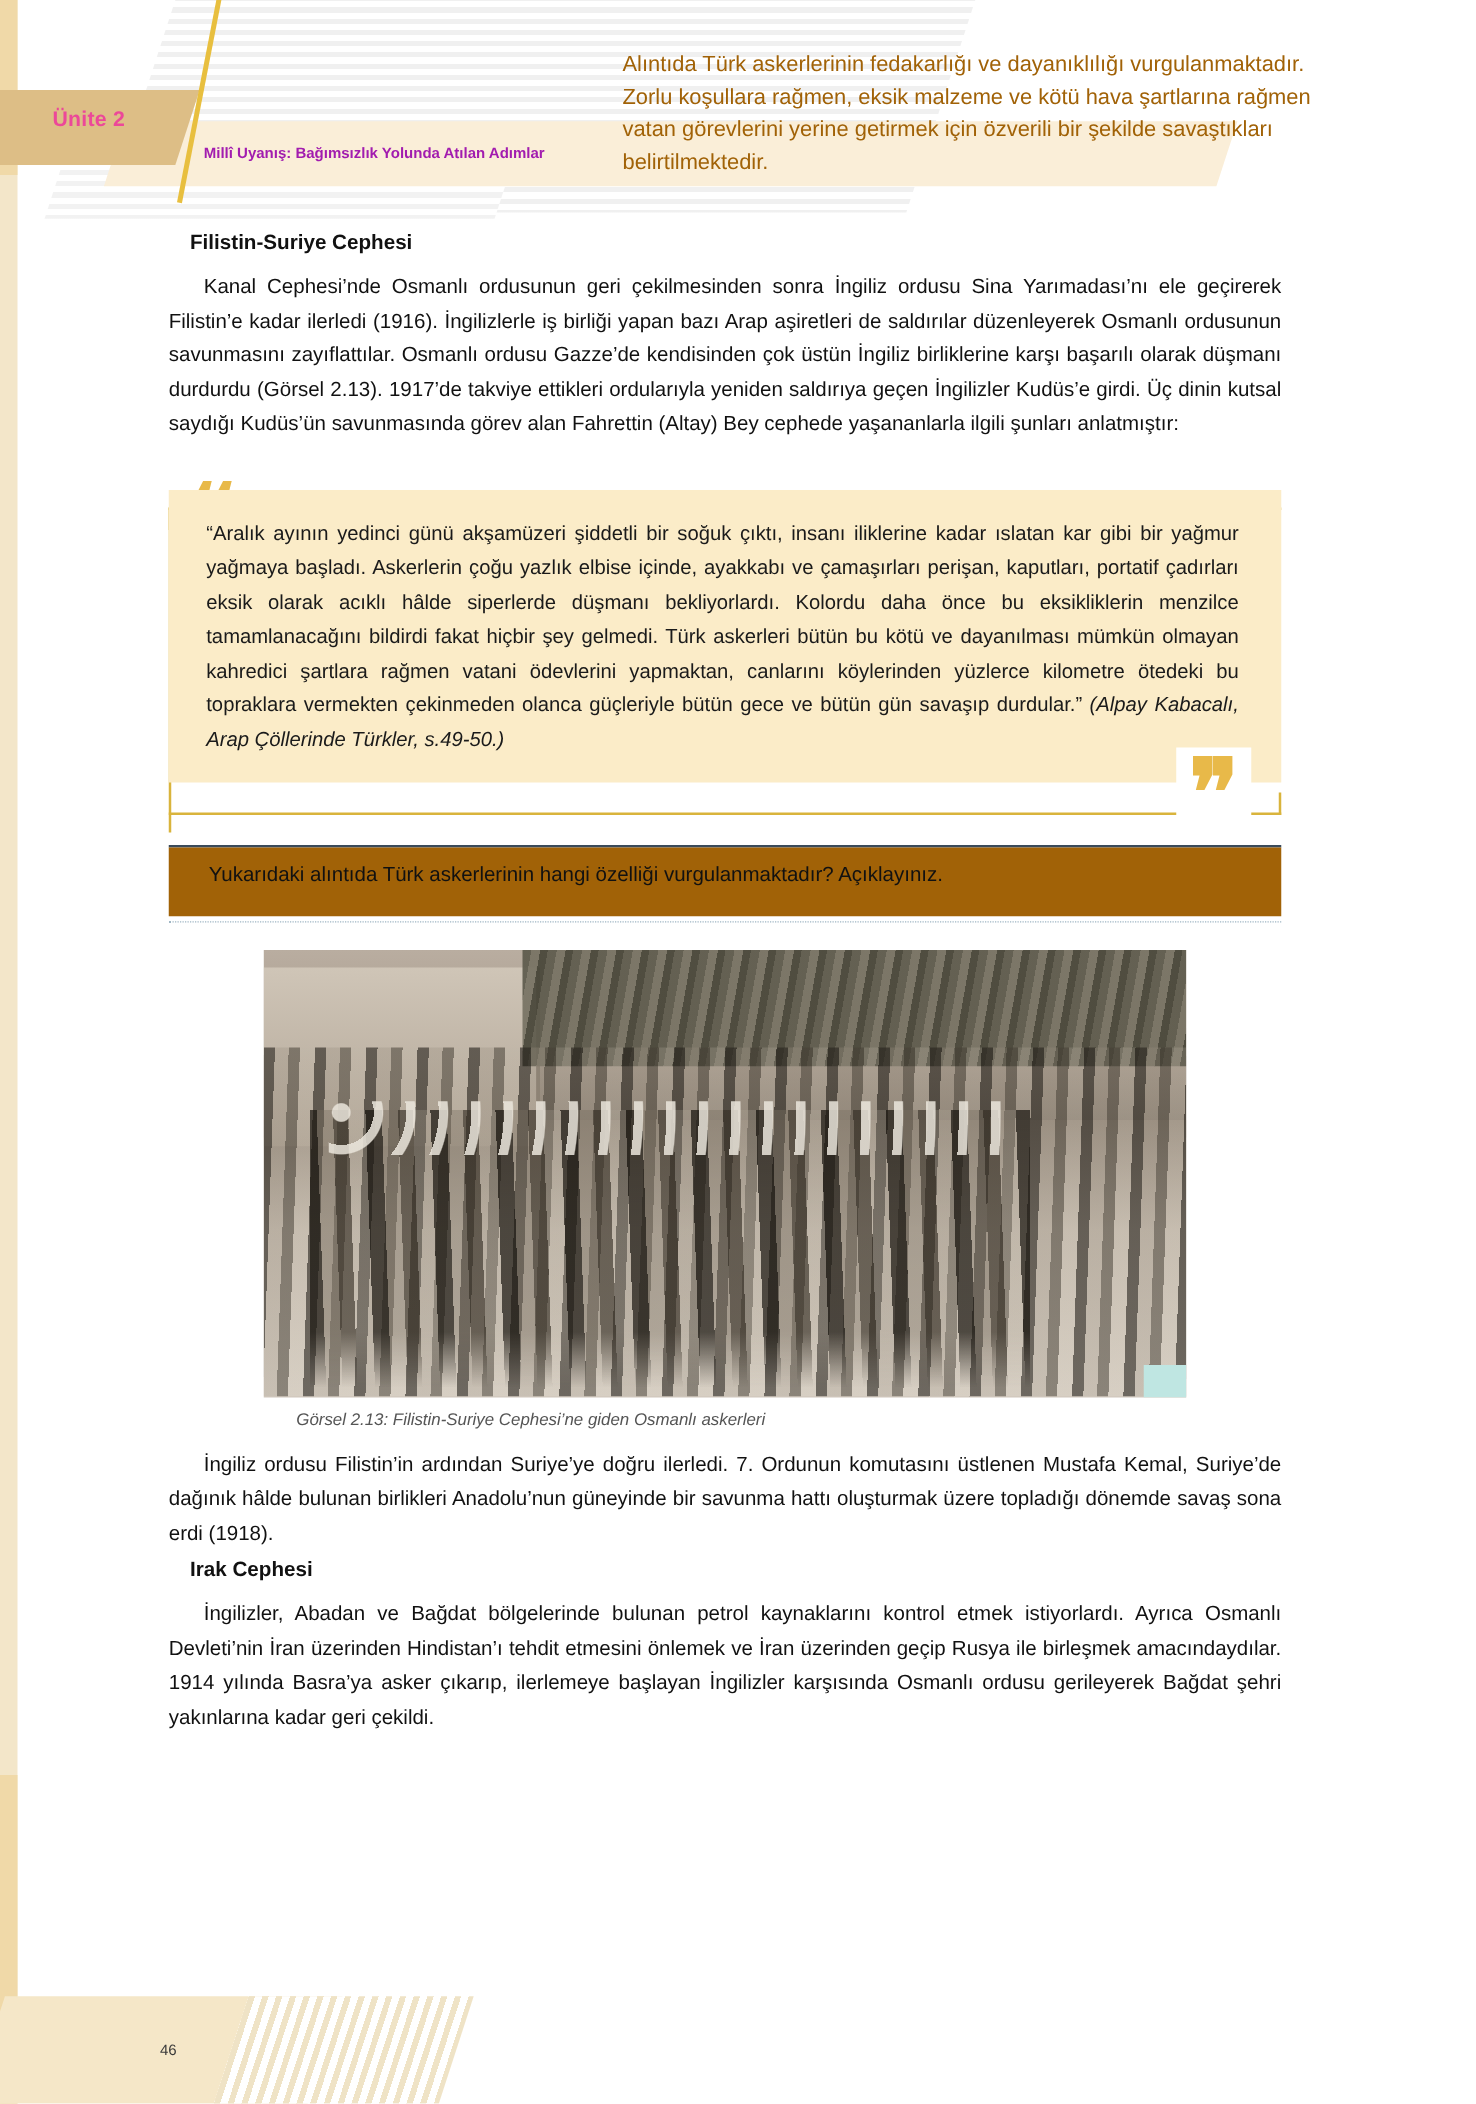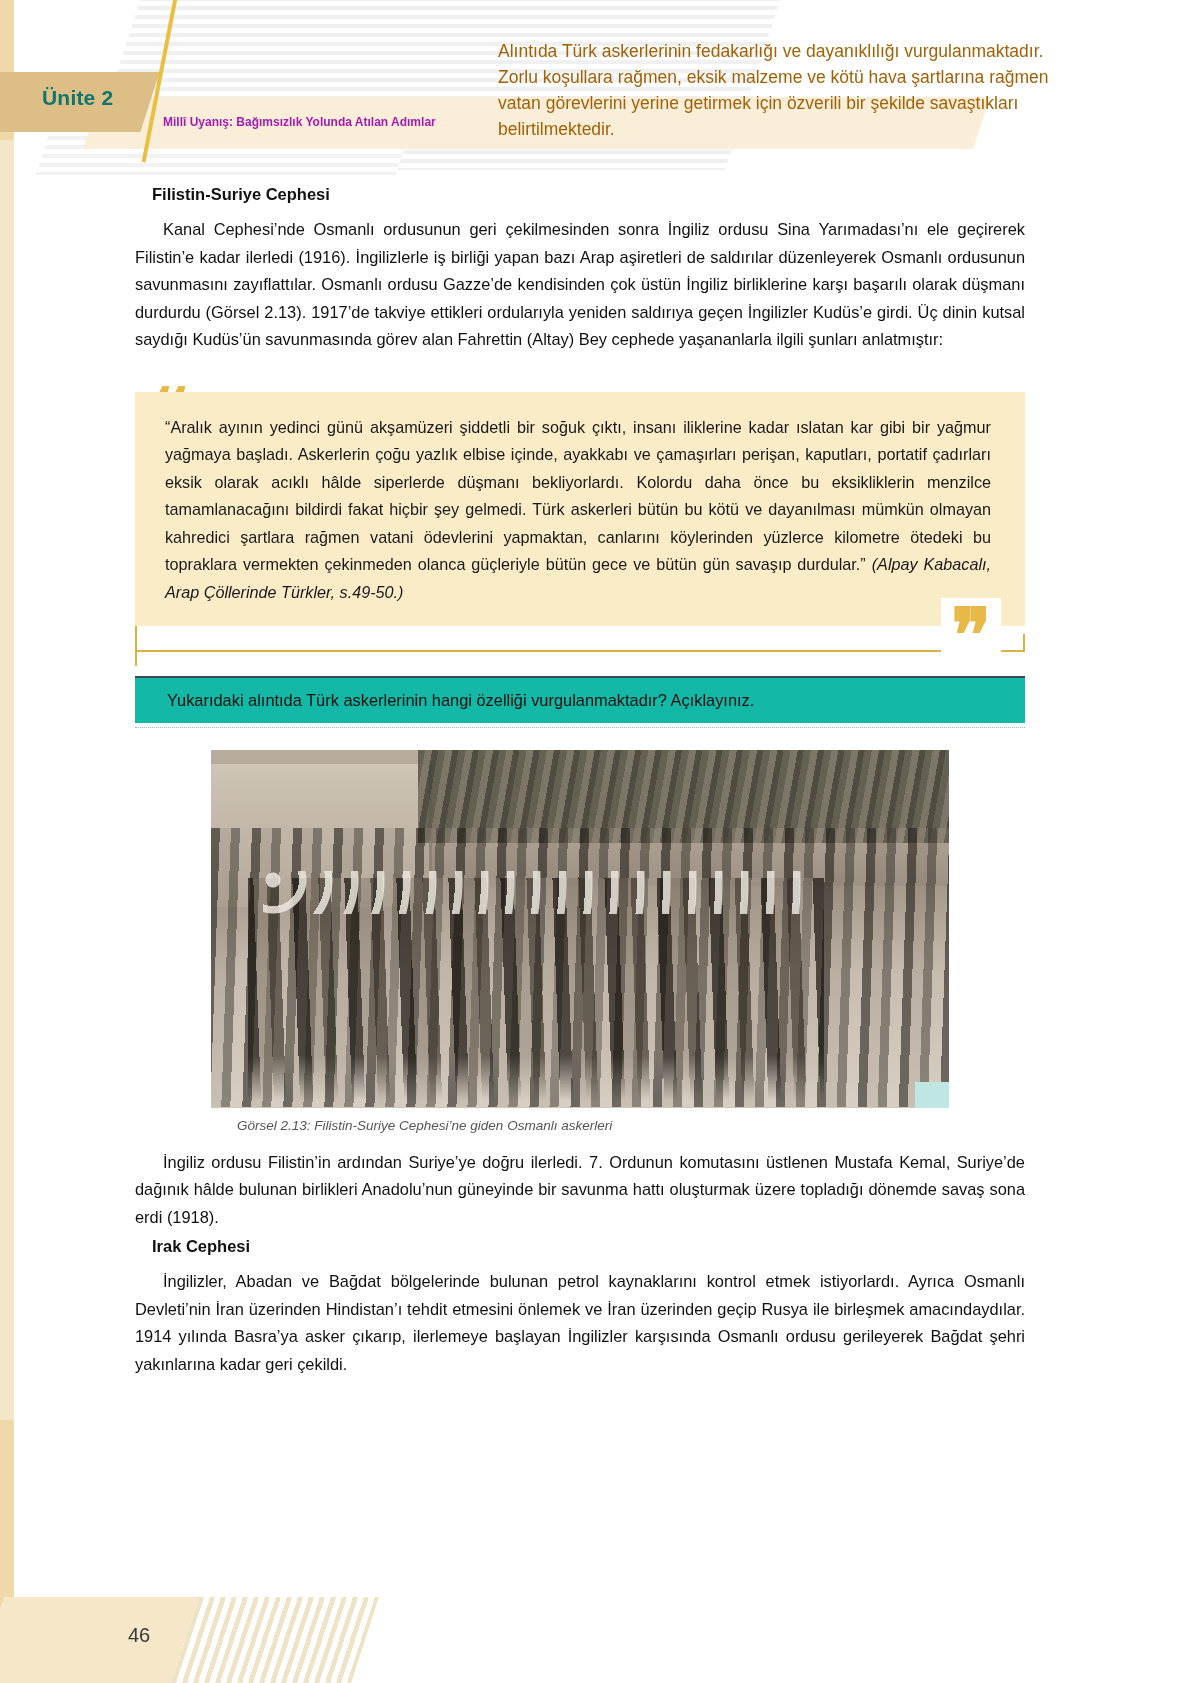--- a/index.html
+++ b/index.html
@@ -55,21 +55,21 @@
     transform: skewX(-18deg);
     transform-origin: top left;
   }
   .hdr-unite-tab {
     position:absolute; left:-30px; top:72px; width:180px; height:60px;
     background:#ddbe86;
     transform: skewX(-18deg);
   }
   .hdr-unite-label {
     position:absolute; left:42px; top:86px;
-    font-size:21px; font-weight:bold; color:#0f766e;
+    font-size:17px; font-weight:bold; color:#ec4899;
     letter-spacing:0.2px;
   }
   .hdr-gold-line {
     position:absolute; left:175px; top:-10px; width:4px; height:175px;
     background:#e8bf3f;
     transform: rotate(11deg);
     transform-origin: top left;
   }
   .hdr-unit-title {
     position:absolute; left:163px; top:115px;
@@ -143,22 +143,22 @@
     line-height:1;
     background:#ffffff;
     padding: 0 10px;
   }
 
   
   .q-divider {
     margin-top:24px; height:1.5px; background:#3a4a5a; width:100%;
   }
   .q-strip {
-    background:#14b8a6;
-    padding: 13px 20px 13px 32px;
+    background:#a16207;
+    padding: 13px 20px 23px 32px;
     font-size:16.4px; color:#111;
   }
   .q-dotted {
     height:0; border-bottom:1.5px dotted #9fb6c4; margin-top:4px;
   }
 
   
   .figure { margin-top:22px; text-align:center; position:relative; }
   .photo {
     width: 738px; height: 358px;
@@ -237,21 +237,21 @@
   }
   .ftr-stripes {
     position:absolute; left:185px; bottom:0; width:180px; height:86px;
     background: repeating-linear-gradient(to right,
       #efe3c6 0px, #efe3c6 5px,
       #ffffff 5px, #ffffff 11px);
     transform: skewX(-18deg);
   }
   .page-number {
     position:absolute; left:128px; bottom:36px;
-    font-size:20px; color:#3a3a3a;text-align:center;
+    font-size:12px; color:#3a3a3a;text-align:center;
   }
 </style>
 </head>
 <body>
 
 <div class="page-frame"></div>
 <div class="left-edge-top"></div>
 <div class="left-edge-bottom"></div>
 
 <header class="header">

